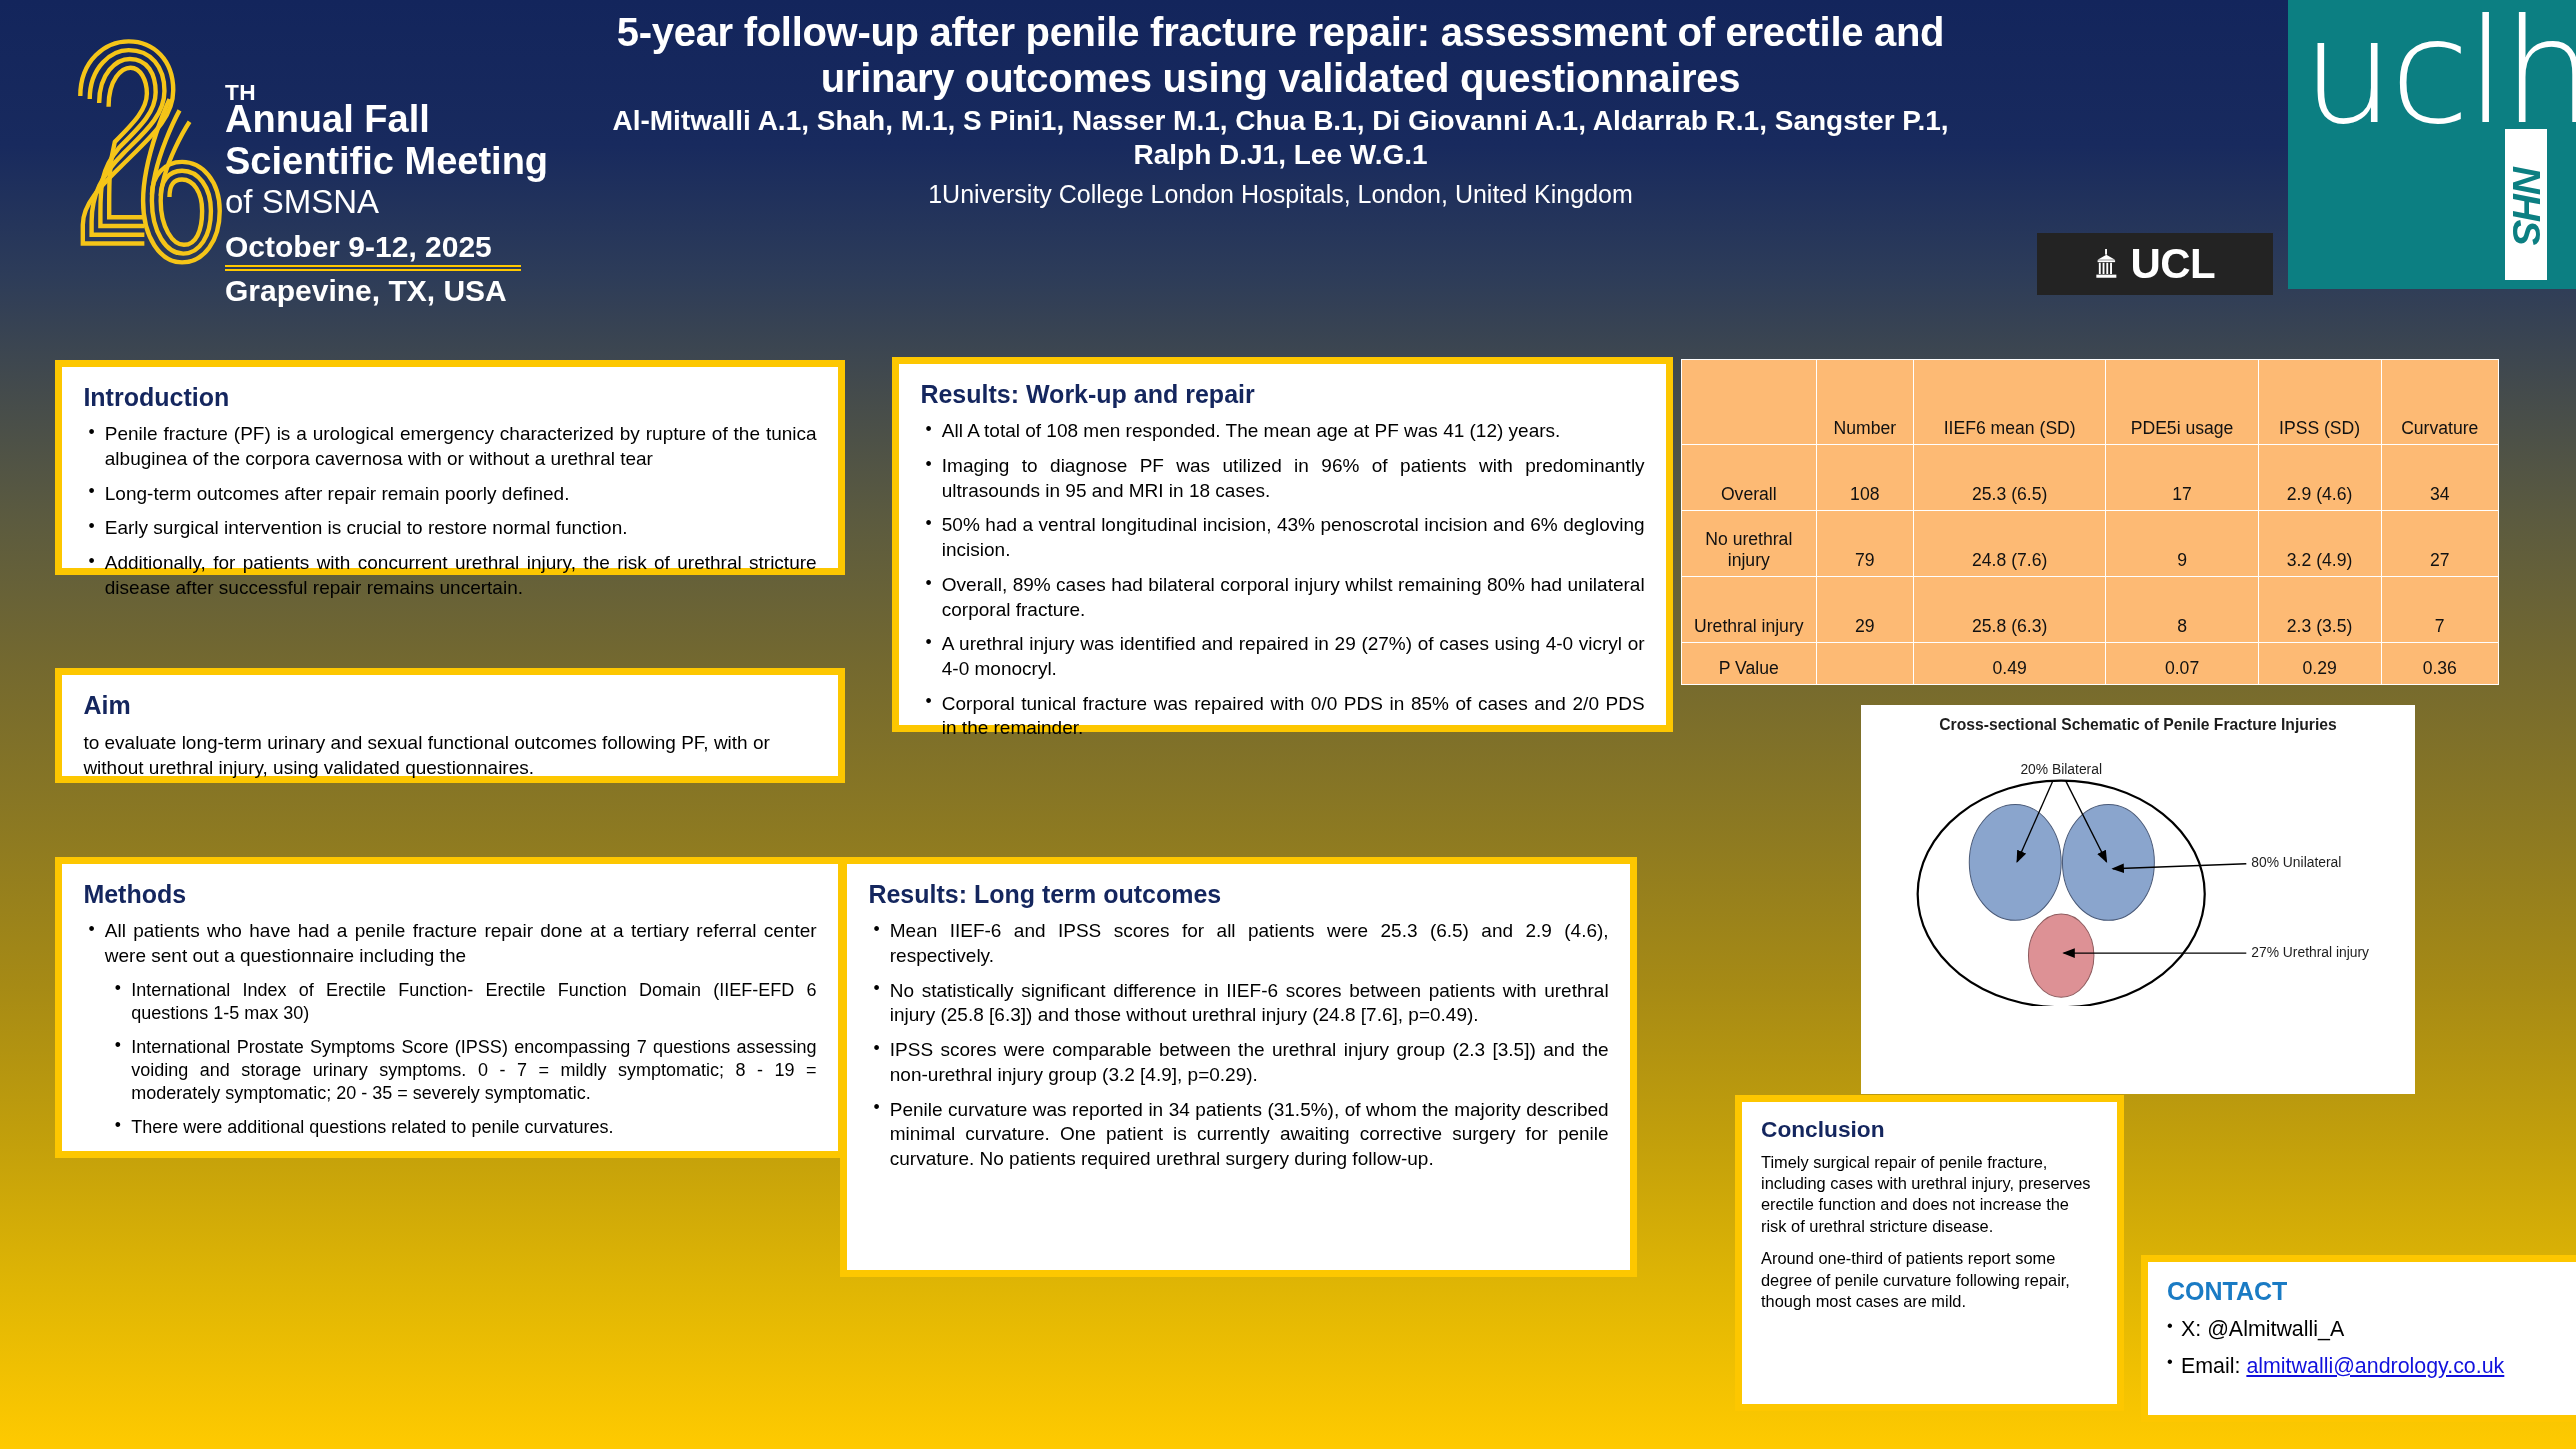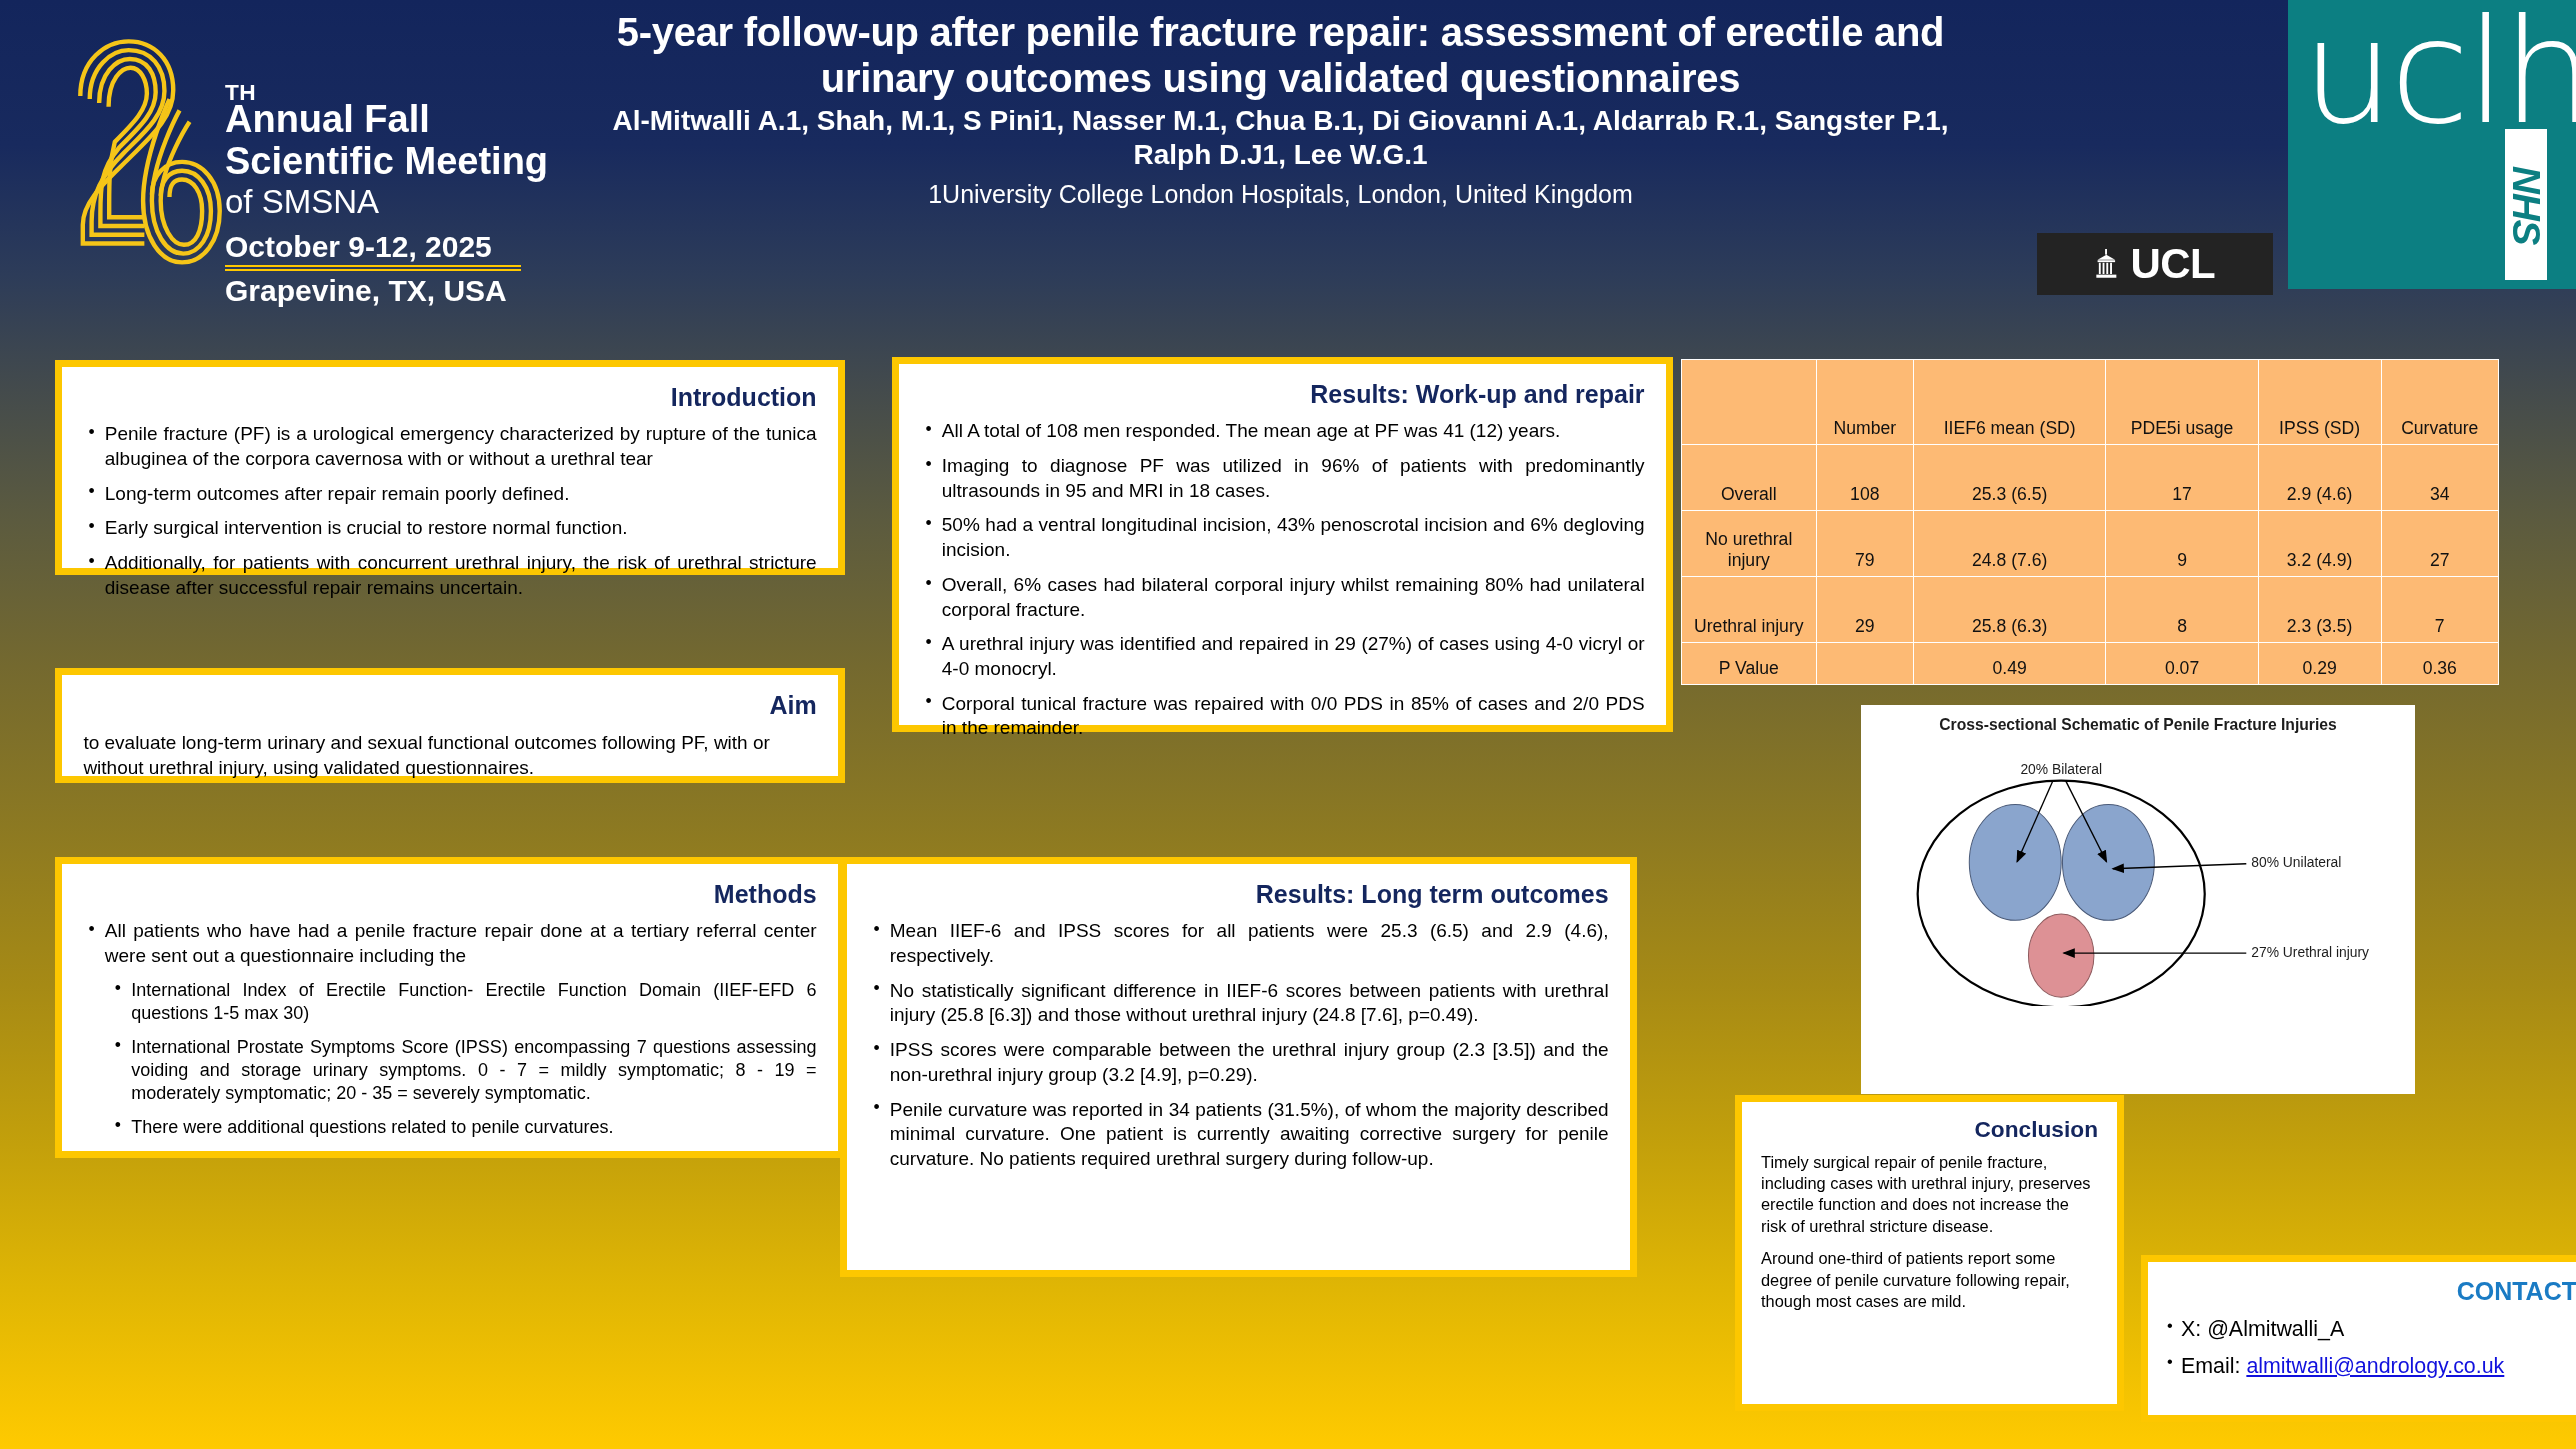--- a/index.html
+++ b/index.html
@@ -155,21 +155,20 @@
     background: #ffffff;
     border: 7.6px solid #fdc700;
     box-sizing: border-box;
   }
   .panel-inner { padding: 16.4px 21.4px 6.3px 21.4px; }
   .panel h2 {
     color: #14265e;
     font-size: 25px;
     font-weight: 700;
     margin: 0 0 10px 0;
-    text-align: right;
   }
   .panel ul {
     margin: 0;
     padding: 0;
     list-style: none;
   }
   .panel li {
     position: relative;
     font-size: 19px;
     line-height: 1.30;
@@ -358,21 +357,21 @@
   </div>
 </div>
 
 <div class="panel" id="panel-work">
   <div class="panel-inner">
     <h2>Results: Work-up and repair</h2>
     <ul>
       <li>All A total of 108 men responded. The mean age at PF was 41 (12) years.</li>
       <li>Imaging to diagnose PF was utilized in 96% of patients with predominantly ultrasounds in 95 and MRI in 18 cases.</li>
       <li> 50% had a ventral longitudinal incision, 43% penoscrotal incision and 6% degloving incision.</li>
-      <li>Overall, 6% cases had bilateral corporal injury whilst remaining 80% had unilateral corporal fracture.</li>
+      <li>Overall, 89% cases had bilateral corporal injury whilst remaining 80% had unilateral corporal fracture.</li>
       <li>A urethral injury was identified and repaired in 29 (27%) of cases using 4-0 vicryl or 4-0 monocryl.</li>
       <li>Corporal tunical fracture was repaired with 0/0 PDS in 85% of cases and 2/0 PDS in the remainder.</li>
     </ul>
   </div>
 </div>
 
 <div class="panel" id="panel-long">
   <div class="panel-inner">
     <h2>Results: Long term outcomes</h2>
     <ul>

